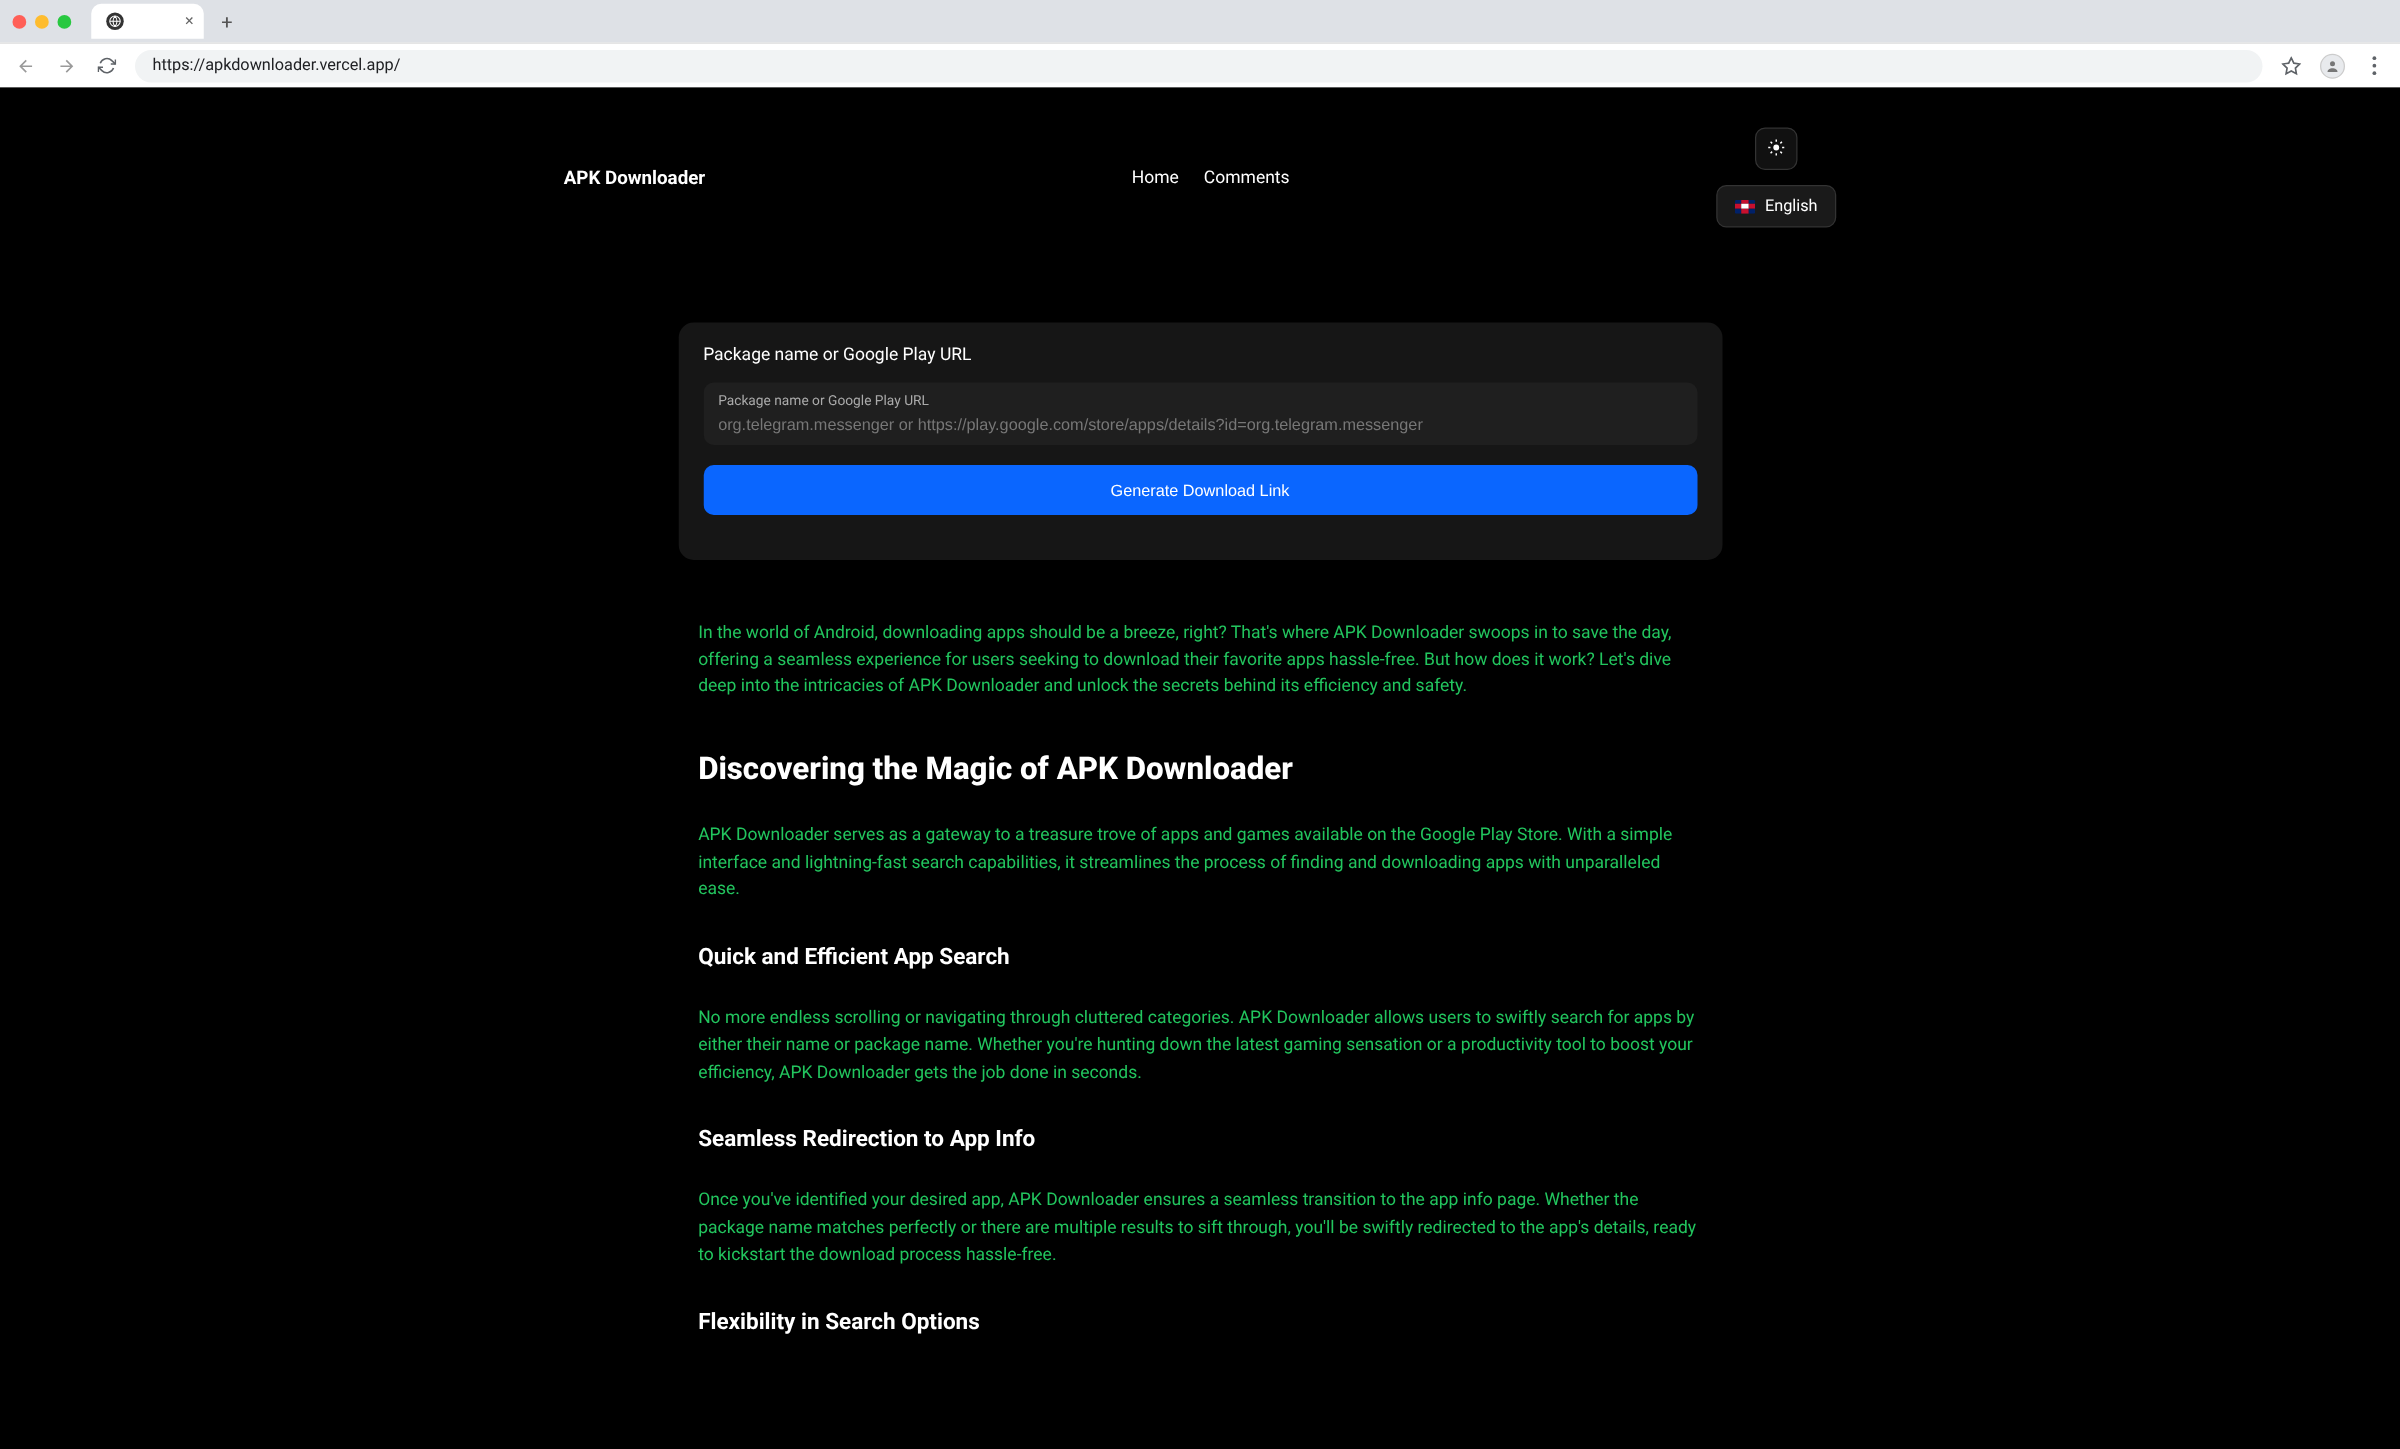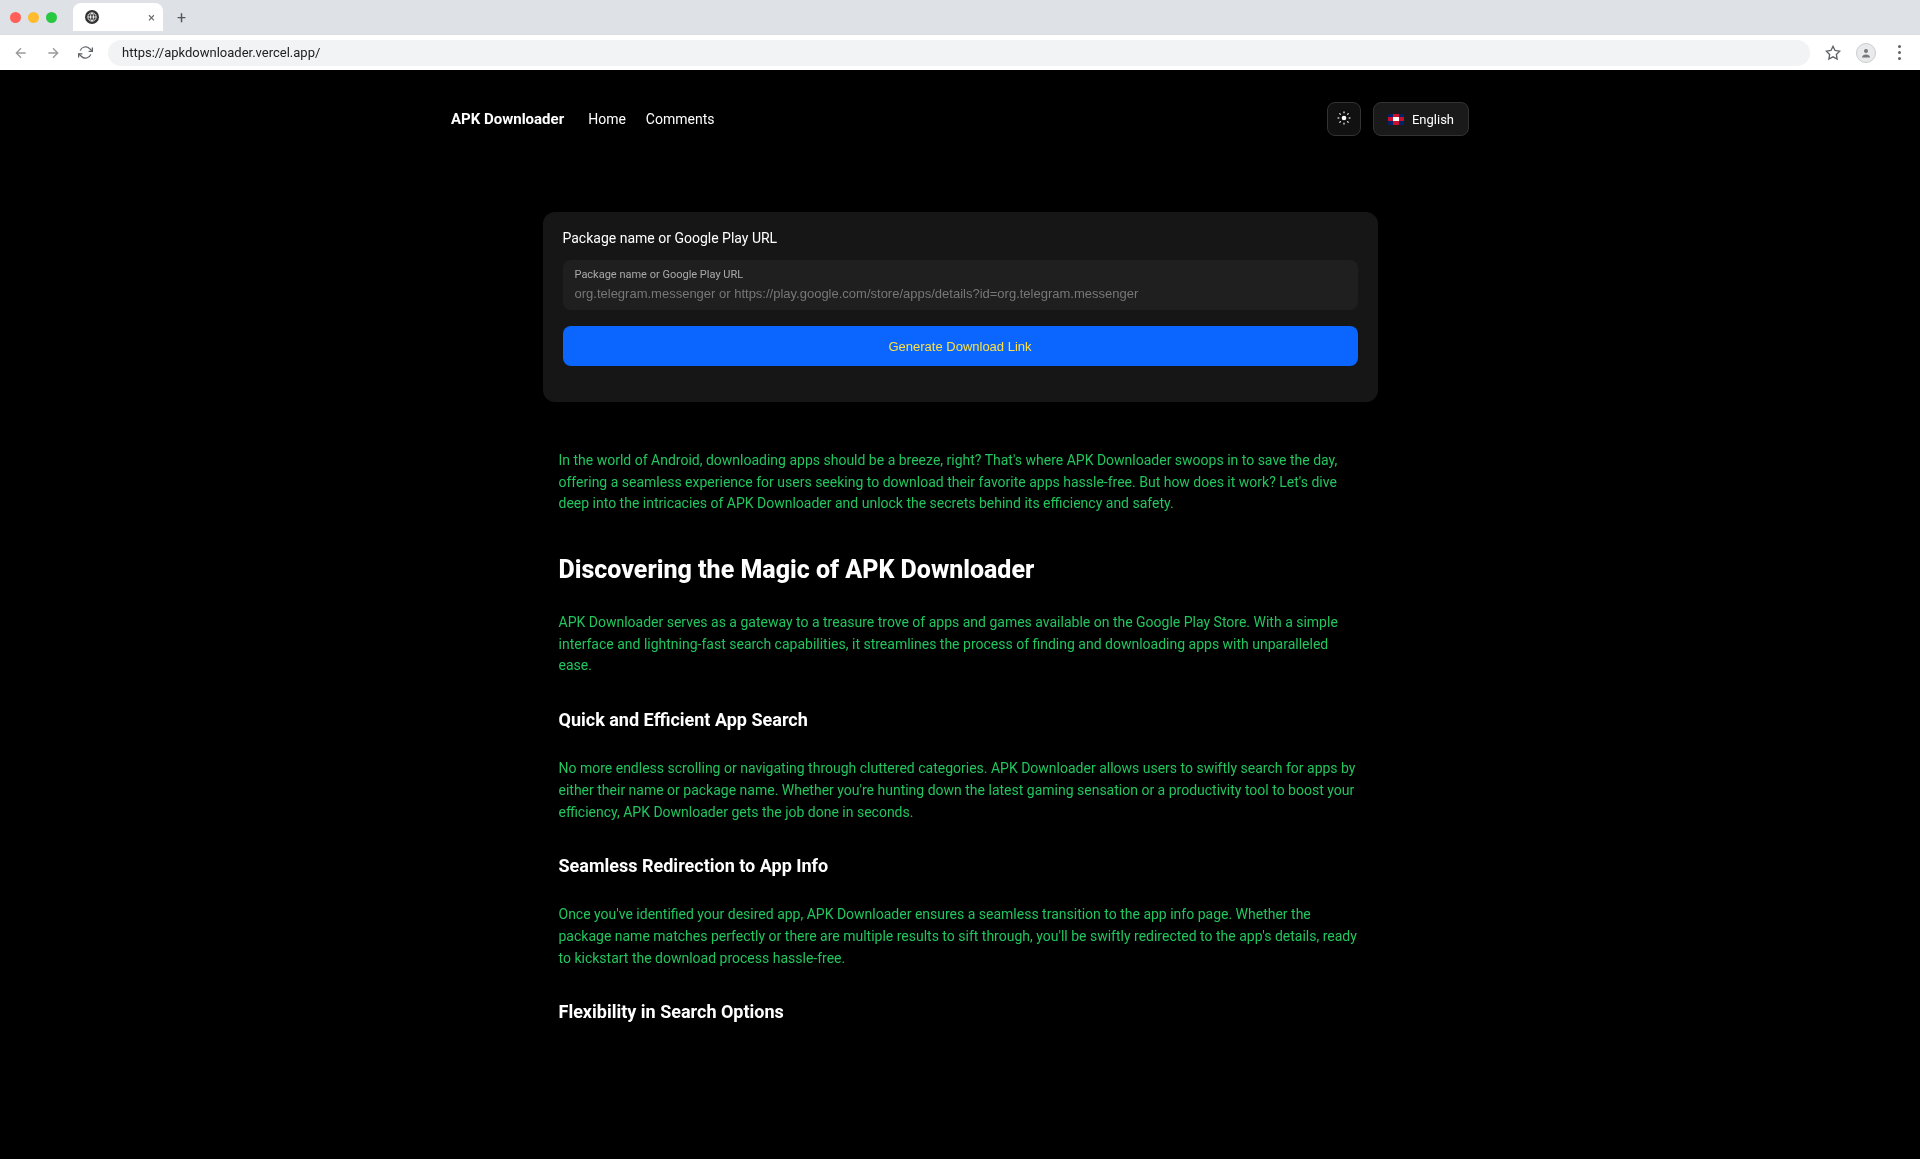--- a/index.html
+++ b/index.html
@@ -22,36 +22,36 @@
 .toolbar-right { display: flex; align-items: center; gap: 14px; color: #5f6368; }
 .toolbar-right .icon-cell { cursor: pointer; display:flex; align-items:center; justify-content:center; width:18px; height:18px; }
 .avatar-outline { width: 20px; height: 20px; border-radius: 50%; background: #e8eaed; border:1px solid #ccc; display:flex; align-items:center; justify-content:center; }
 .dots-vert { display:flex; flex-direction:column; gap:3px; }
 .dots-vert span { width:3px; height:3px; background:#5f6368; border-radius:50%; }
 
 
 .page { background: #000; color: #fff; }
 .nav { display: flex; align-items: center; max-width: 1050px; margin: 0 auto; padding: 32px 16px; gap: 24px; }
 .brand { font-size: 15px; font-weight: 700; }
-.nav-center { flex:1; display:flex; justify-content:flex-start; gap:20px; }
+.nav-center { flex:1; display:flex; justify-content:center; gap:20px; }
 .nav-link { font-size: 14px; cursor: pointer; }
-.nav-right { display:flex; align-items:center; gap:12px; }
+.nav-right { display:flex; align-items:center; gap:12px;flex-direction:column; }
 .theme-btn { width: 34px; height: 34px; border:1px solid #333; border-radius: 8px; background:#111; display:flex; align-items:center; justify-content:center; cursor:pointer; }
 .lang-btn { height: 34px; border:1px solid #333; border-radius: 8px; background:#1a1a1a; display:flex; align-items:center; gap:8px; padding:0 14px; cursor:pointer; font-size:13px; }
 .flag { display:inline-flex; flex-direction:column; width:16px; height:11px; border-radius:1px; overflow:hidden; }
 .flag .row { flex:1; display:flex; }
 .flag .row span { flex:1; }
 
 .card { max-width: 835px; margin: 44px auto 0; background:#161616; border-radius:12px; padding: 18px 20px 36px; }
 .card-title { font-size: 14px; margin-bottom: 14px; font-weight:400; }
 .input-wrap { background:#1f1f1f; border-radius:8px; padding: 8px 12px; }
 .input-label { font-size: 11px; color:#aaa; margin-bottom:2px; }
 .input-field { width:100%; background:transparent; border:none; outline:none; color:#ffffff; font-size:13px; }
 .input-field::placeholder { color:#777; }
-.gen-btn { width:100%; margin-top:16px; background:#0a66ff; color:#fde047; border:none; border-radius:8px; height:40px; font-size:13px; cursor:pointer; }
+.gen-btn { width:100%; margin-top:16px; background:#0a66ff; color:#ffffff; border:none; border-radius:8px; height:40px; font-size:13px; cursor:pointer; }
 
 .content { max-width: 835px; margin: 0 auto; padding: 48px 16px 60px; }
 .content p { font-size: 14px; line-height: 1.55; color:#22c55e; margin-bottom: 0; }
 .content h2 { font-size: 25px; font-weight: 800; margin: 40px 0 22px; }
 .content h3 { font-size: 18px; font-weight: 700; margin: 32px 0 12px; }
 .content .section-p { margin-bottom: 0; margin-top: 28px; }
 </style>
 </head>
 <body>
 

